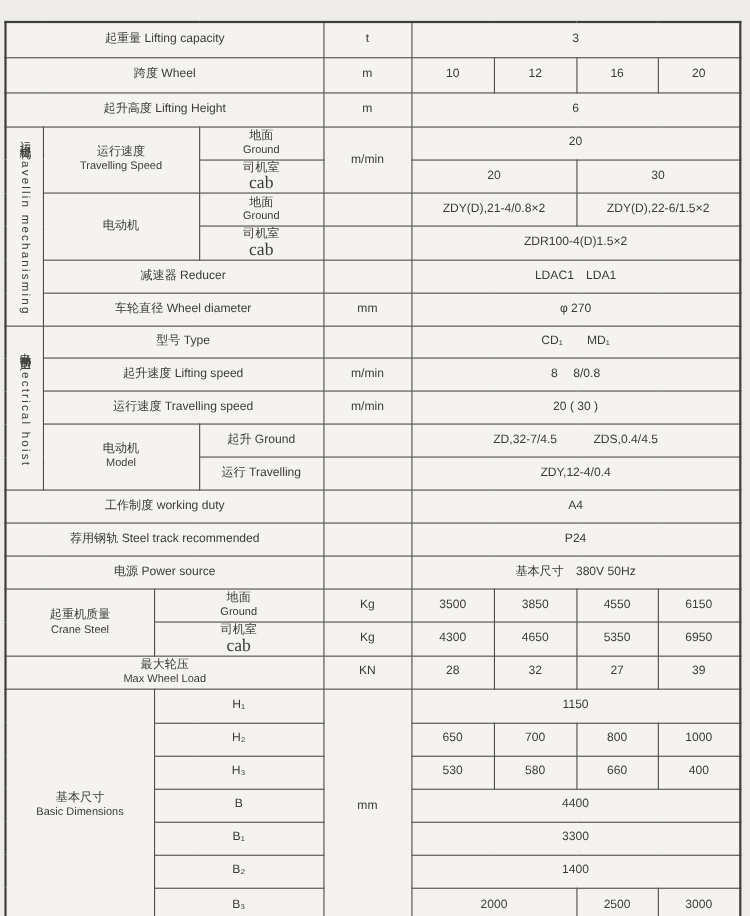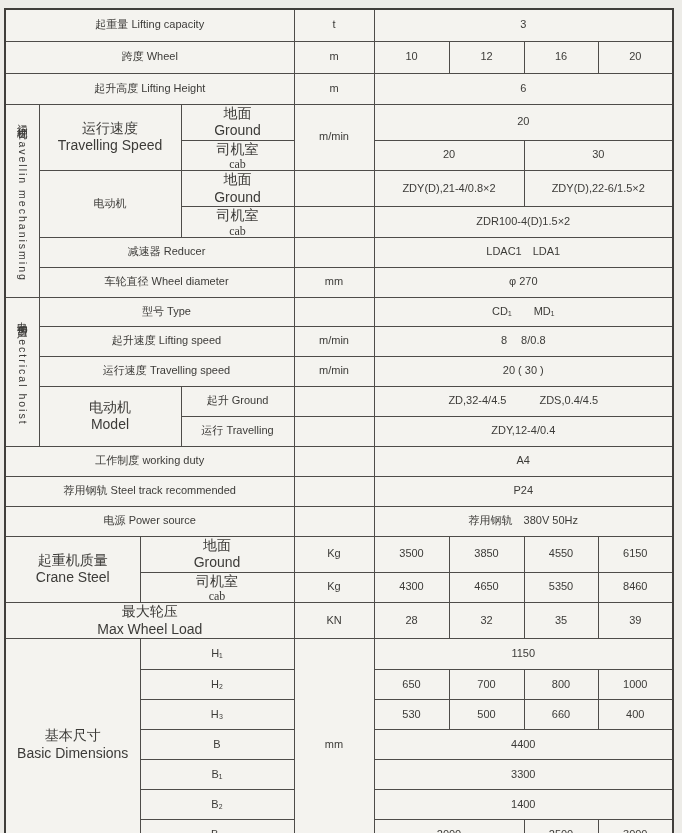--- a/index.html
+++ b/index.html
@@ -3,44 +3,44 @@
 <meta charset="utf-8">
 <style>
   html,body{margin:0;padding:0;}
   body{
     width:682px;height:833px;
     background:#e9e8e4;
     font-family:"Liberation Sans",sans-serif;
     color:#3c3b38;
     -webkit-font-smoothing:antialiased;
   }
-  .page{width:682px;height:833px;box-sizing:border-box;padding:8px 4px;background:#edece8;}
+  .page{width:682px;height:833px;box-sizing:border-box;padding:19px 4px;background:#edece8;}
   table.spec{
     border-collapse:collapse;
     table-layout:fixed;
     width:670px;
     background:#f4f3ef;
     border:2px solid #403e3b;
   }
   td{
     border:1px solid #4e4c49;
     text-align:center;
     vertical-align:middle;
     font-size:11px;
     padding:0 2px;
     overflow:hidden;
     line-height:1.25;
   }
   tr{height:30px;}
   tr.rh32{height:32px;}
   tr.rh31{height:31px;}
   tr.rh29{height:29px;}
-  .two .cn{display:block;font-size:14px;}
-  .two .en{display:block;font-size:14px;}
-  .two .cab{font-family:"Liberation Serif",serif;font-size:12px;line-height:1;}
+  .two .cn{display:block;font-size:11px;}
+  .two .en{display:block;font-size:10px;}
+  .two .cab{font-family:"Liberation Serif",serif;font-size:16px;line-height:1;}
   .vcell{padding:0;}
   .vtext{
     display:inline-block;
     writing-mode:vertical-rl;
     text-orientation:mixed;
     font-size:10.5px;
     letter-spacing:2px;
     max-height:100%;
   }
   .val{font-size:11px;}
@@ -163,21 +163,21 @@
       <td colspan="4" class="val">20 ( 30 )</td>
     </tr>
 
     <tr>
       <td rowspan="2" colspan="2" class="two">
         <span class="cn">电动机</span>
         <span class="en">Model</span>
       </td>
       <td>起升  Ground</td>
       <td class="unit"></td>
-      <td colspan="4" class="val">ZD,32-4/4.5　　　ZDS,0.4/4.5</td>
+      <td colspan="4" class="val">ZD,32-7/4.5　　　ZDS,0.4/4.5</td>
     </tr>
 
     <tr>
       <td>运行  Travelling</td>
       <td class="unit"></td>
       <td colspan="4" class="val">ZDY,12-4/0.4</td>
     </tr>
 
     <tr>
       <td colspan="4">工作制度  working duty</td>
@@ -187,21 +187,21 @@
 
     <tr>
       <td colspan="4">荐用钢轨  Steel track recommended</td>
       <td class="unit"></td>
       <td colspan="4" class="val">P24</td>
     </tr>
 
     <tr>
       <td colspan="4">电源  Power source</td>
       <td class="unit"></td>
-      <td colspan="4" class="val">荐用钢轨　380V  50Hz</td>
+      <td colspan="4" class="val">基本尺寸　380V  50Hz</td>
     </tr>
 
     <tr>
       <td rowspan="2" colspan="2" class="two">
         <span class="cn">起重机质量</span>
         <span class="en">Crane Steel</span>
       </td>
       <td colspan="2" class="two">
         <span class="cn">地面</span>
         <span class="en">Ground</span>
@@ -215,32 +215,32 @@
 
     <tr>
       <td colspan="2" class="two">
         <span class="cn">司机室</span>
         <span class="en cab">cab</span>
       </td>
       <td class="unit">Kg</td>
       <td class="val">4300</td>
       <td class="val">4650</td>
       <td class="val">5350</td>
-      <td class="val">8460</td>
+      <td class="val">6950</td>
     </tr>
 
     <tr>
       <td colspan="4" class="two">
         <span class="cn">最大轮压</span>
         <span class="en">Max  Wheel Load</span>
       </td>
       <td class="unit">KN</td>
       <td class="val">28</td>
       <td class="val">32</td>
-      <td class="val">35</td>
+      <td class="val">27</td>
       <td class="val">39</td>
     </tr>
 
     <tr class="rh31">
       <td rowspan="7" colspan="2" class="two">
         <span class="cn">基本尺寸</span>
         <span class="en">Basic  Dimensions</span>
       </td>
       <td colspan="2">H₁</td>
       <td rowspan="7" class="unit">mm</td>
@@ -251,21 +251,21 @@
       <td colspan="2">H₂</td>
       <td class="val">650</td>
       <td class="val">700</td>
       <td class="val">800</td>
       <td class="val">1000</td>
     </tr>
 
     <tr>
       <td colspan="2">H₃</td>
       <td class="val">530</td>
-      <td class="val">500</td>
+      <td class="val">580</td>
       <td class="val">660</td>
       <td class="val">400</td>
     </tr>
 
     <tr>
       <td colspan="2">B</td>
       <td colspan="4" class="val">4400</td>
     </tr>
 
     <tr>

